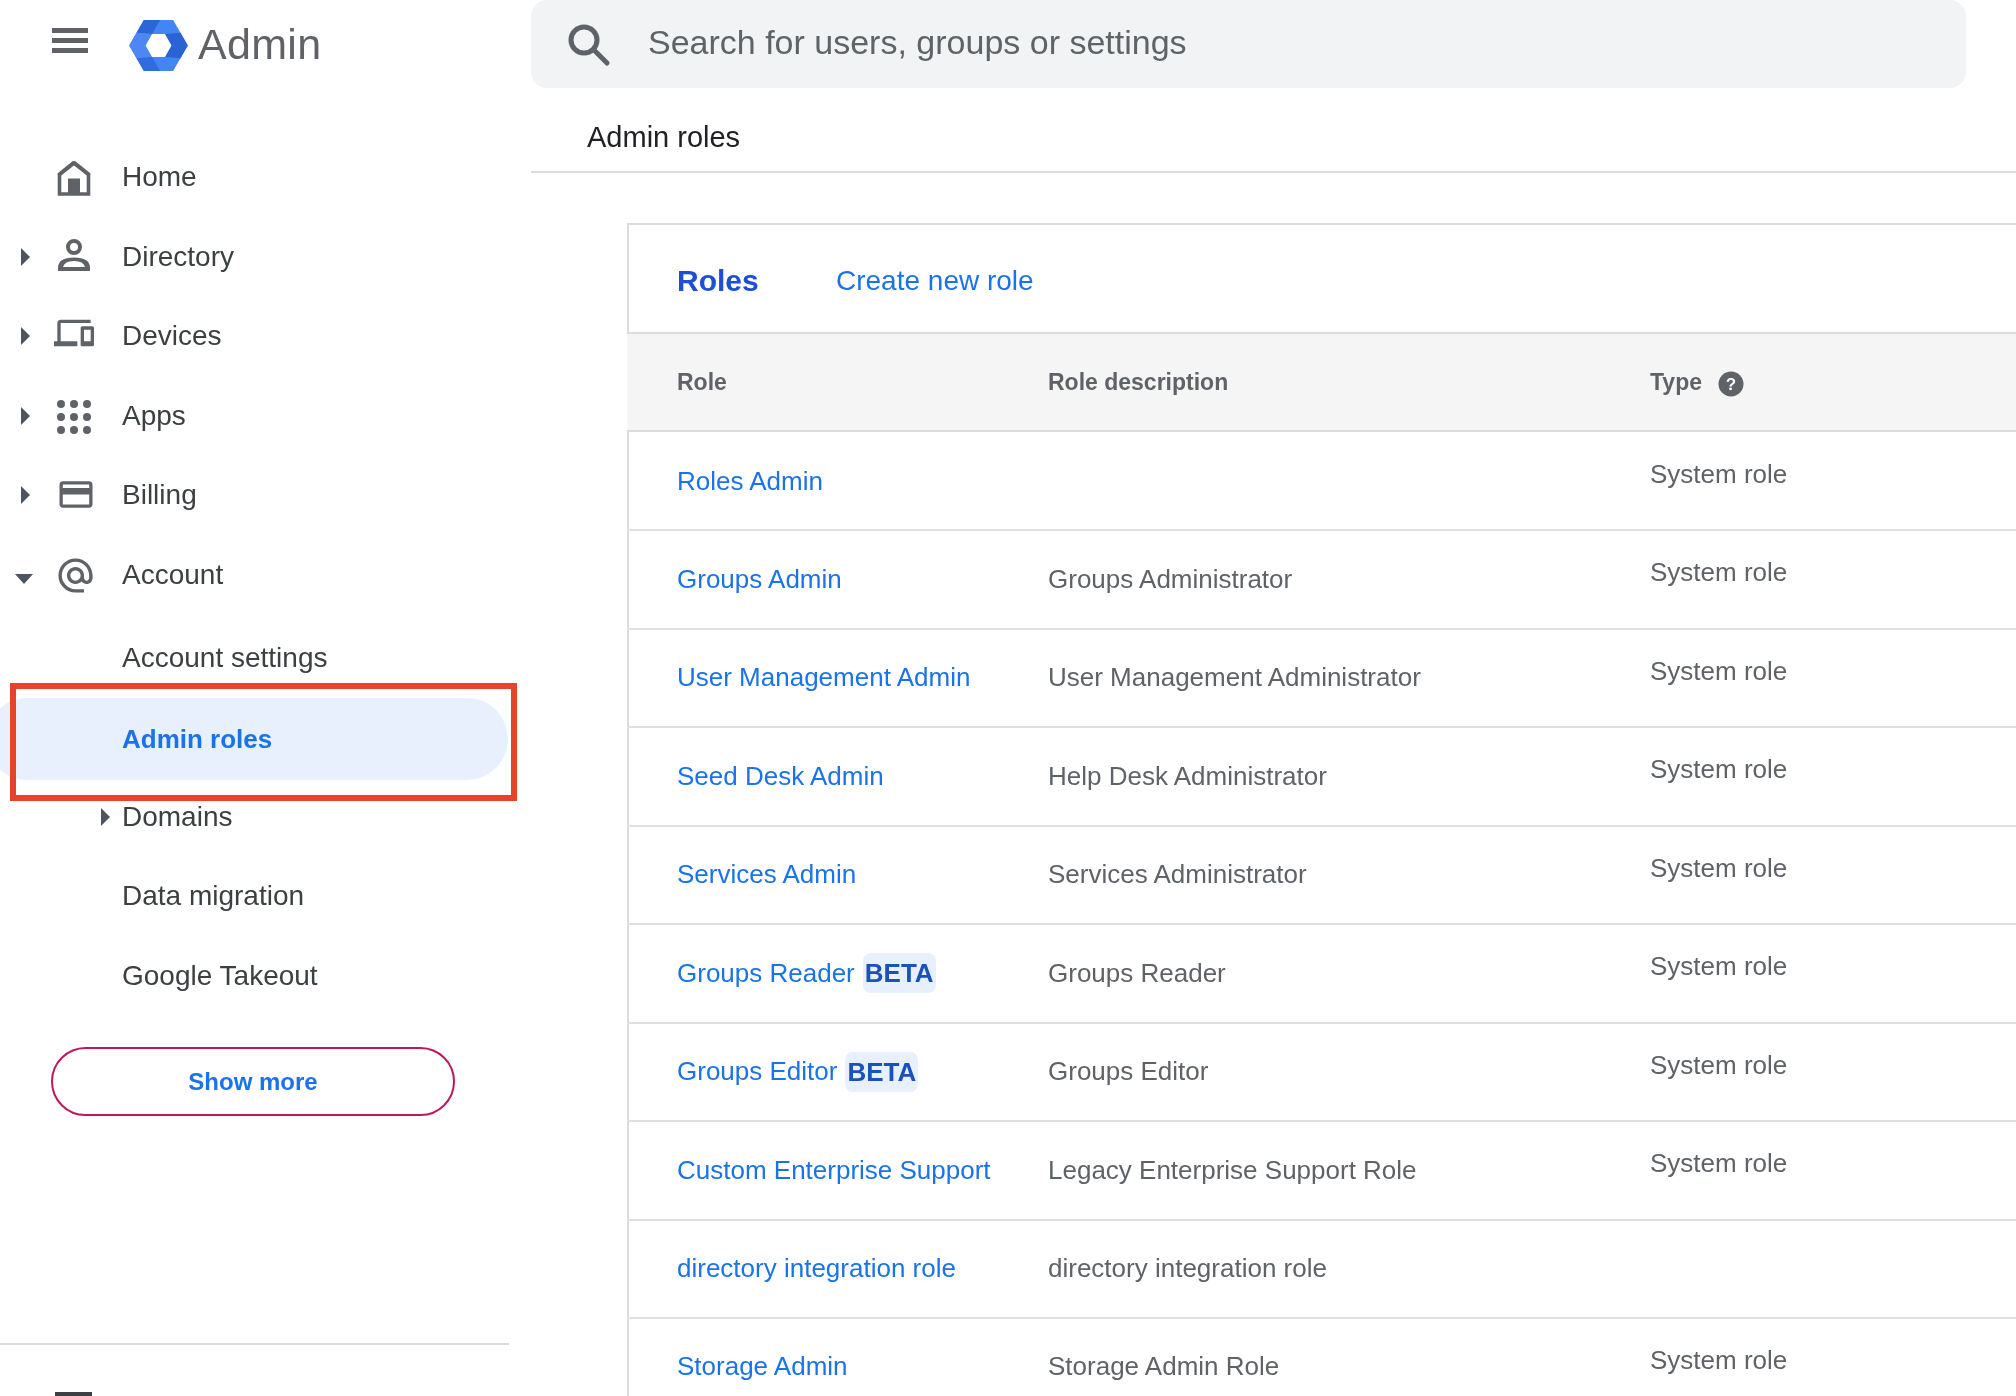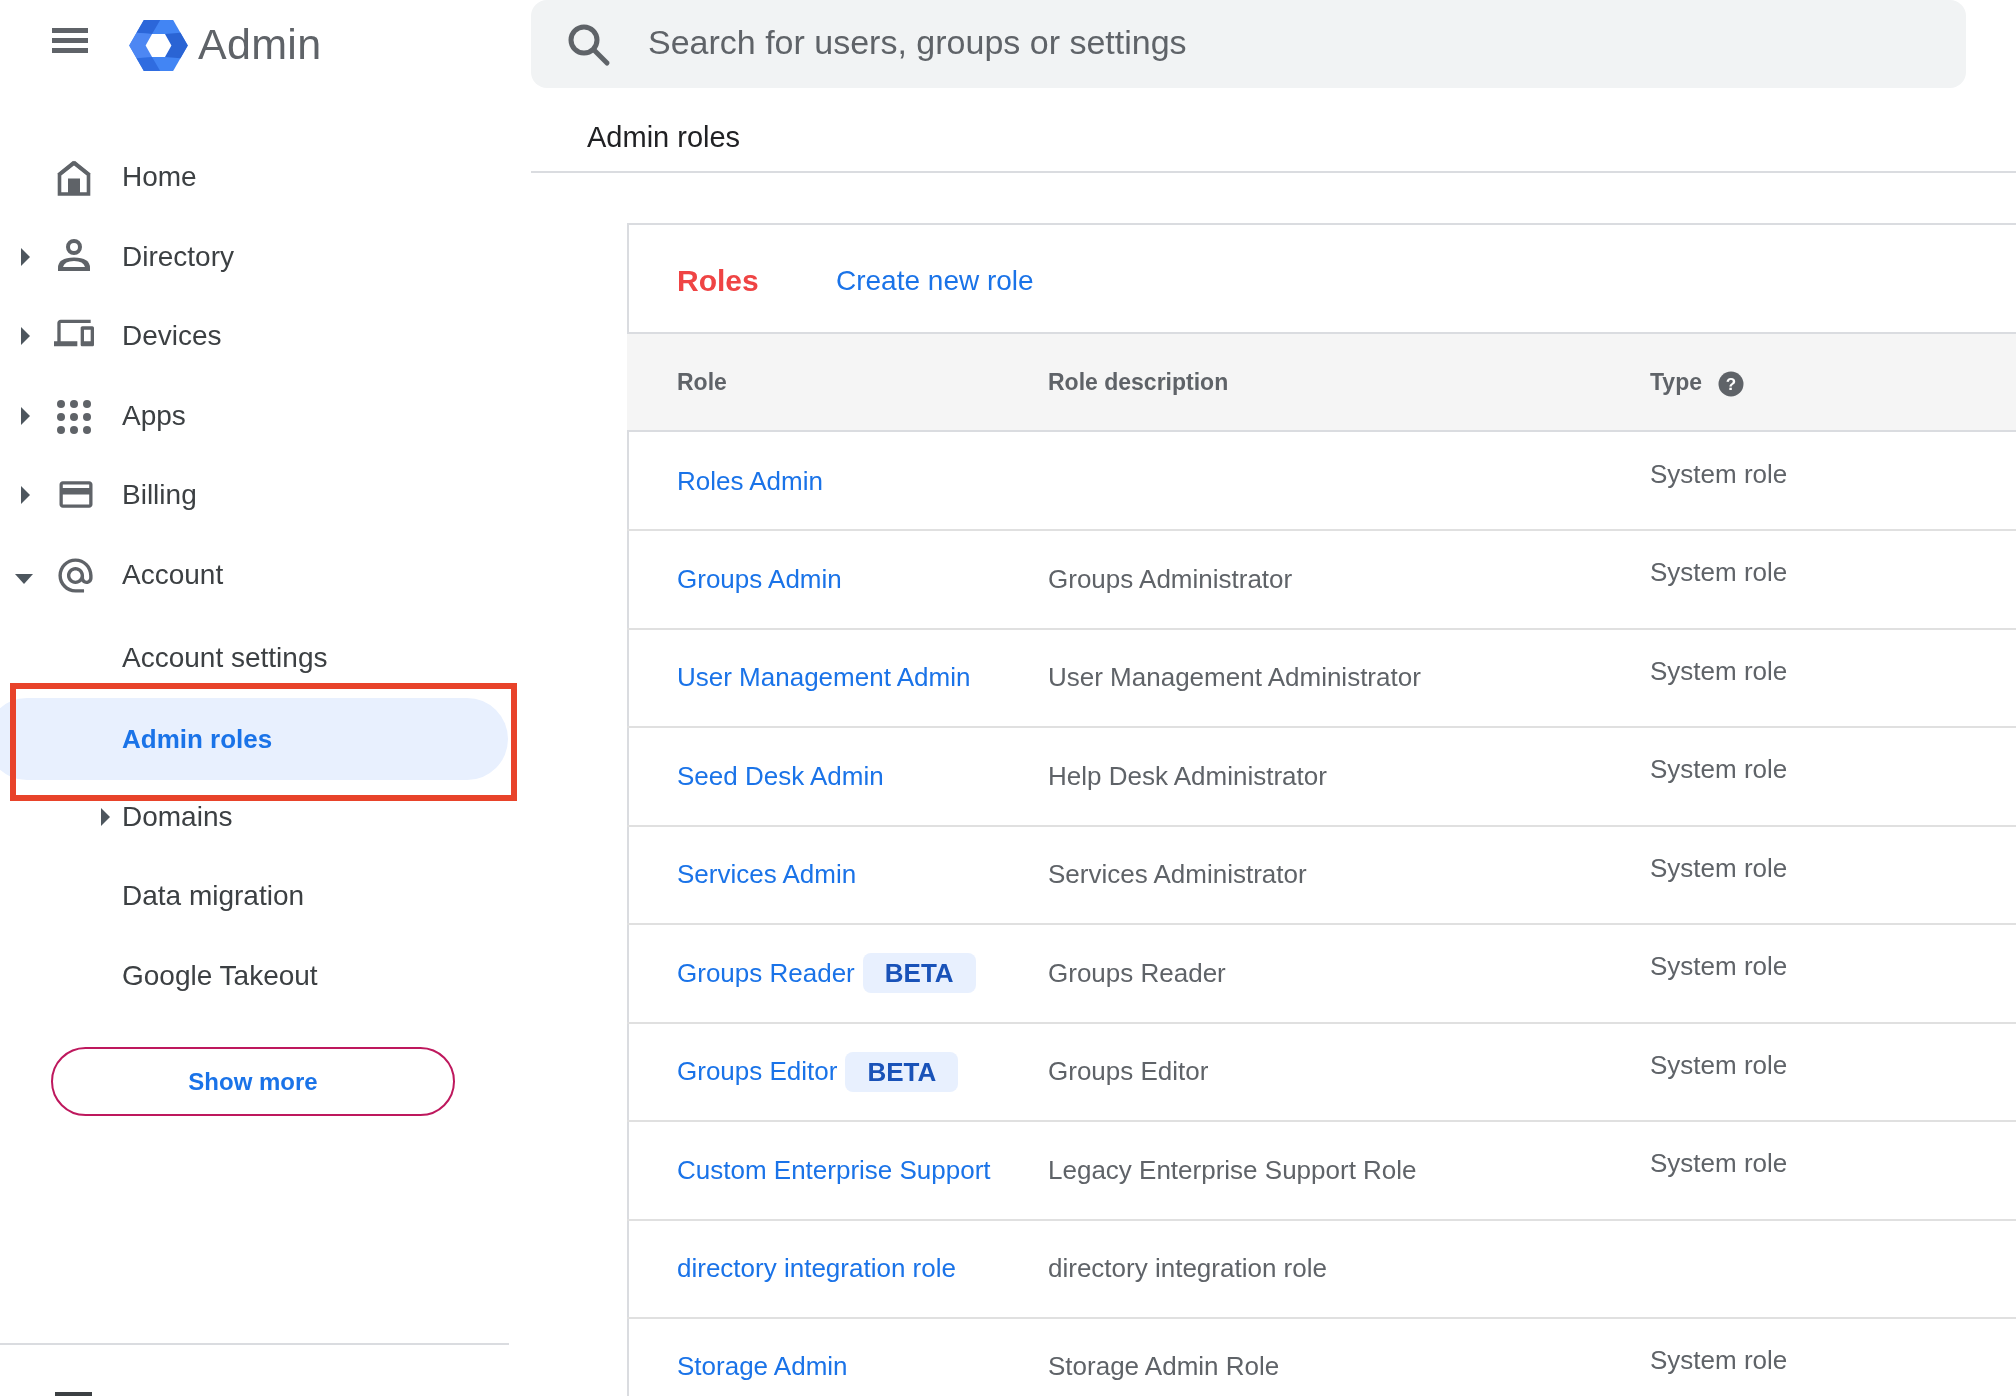--- a/index.html
+++ b/index.html
@@ -30,33 +30,33 @@
 #pill { left:-14px; top:698px; width:522px; height:82px; border-radius:41px; background:#e8f0fe; }
 #pilltext { left:122px; top:698px; height:82px; font-size:26px; font-weight:700; color:#1a73e8; }
 #redbox { left:10px; top:683px; width:507px; height:118px; border:6px solid #e8432a; }
 
 #showmore { left:51px; top:1047px; width:404px; height:69px; border:2px solid #be185d; border-radius:35px; display:flex; align-items:center; justify-content:center; font-size:24px; font-weight:700; color:#1a73e8; }
 #sidebottomrule { left:0; top:1343px; width:509px; height:2px; background:#dadce0; }
 #bottombar { left:55px; top:1392px; width:37px; height:5px; background:#3c4043; }
 
 
 #card { left:627px; top:223px; width:1389px; height:1173px; border-top:2px solid #dadce0; border-left:2px solid #dadce0; }
-#cardtitle { left:677px; top:236px; height:90px; font-size:30px; font-weight:700; color:#ef4444; }
+#cardtitle { left:677px; top:236px; height:90px; font-size:30px; font-weight:700; color:#1d4ed8; }
 #createnew { left:836px; top:236px; height:90px; font-size:28px; color:#1a73e8; }
 
 #thead { left:627px; top:332px; width:1389px; height:100px; background:#f5f5f5; border-top:2px solid #dadce0; border-bottom:2px solid #dadce0; }
 .th { position:absolute; top:332px; height:100px; display:flex; align-items:center; font-size:23px; font-weight:700; color:#5f6368; }
 #qmark { position:absolute; left:1718px; top:371px; }
 
 #tbody { left:627px; top:433px; width:1389px; height:963px; overflow:hidden; }
 .tr { position:relative; width:100%; height:98.45px; border-bottom:2px solid #e0e0e0; }
 .c1 { position:absolute; left:50px; top:0; height:96px; display:flex; align-items:center; font-size:26px; color:#1a73e8; }
 .c2 { position:absolute; left:421px; top:0; height:96px; display:flex; align-items:center; font-size:26px; color:#5f6368; }
 .c3 { position:absolute; left:1023px; top:0; height:83px; display:flex; align-items:center; font-size:26px; color:#5f6368; }
-.beta { display:inline-block; margin-left:8px; padding:5px 22px; background:#e8f0fe; color:#1952b8; font-size:26px; line-height:30px; font-weight:700; border-radius:8px; }
+.beta { display:inline-block; margin-left:8px; padding:5px 2px; background:#e8f0fe; color:#1952b8; font-size:26px; line-height:30px; font-weight:700; border-radius:8px; }
 </style>
 </head>
 <body>
 
 <div id="burger" class="abs">
     <div style="top:0"></div>
     <div style="top:10px"></div>
     <div style="top:20px"></div>
   </div>
 <svg id="logo" class="abs" width="59" height="51" viewBox="0 0 58.6 51">

